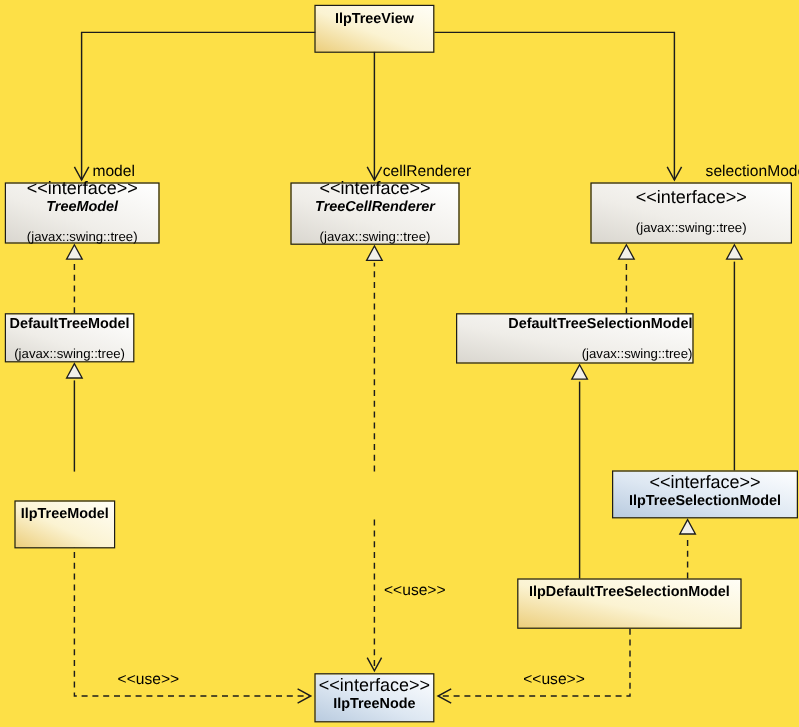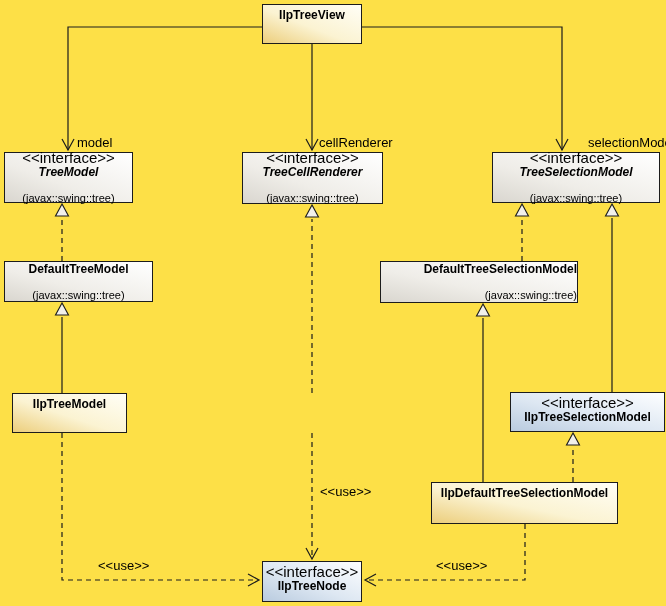--- a/index.html
+++ b/index.html
@@ -72,35 +72,34 @@
   </div>
 
   <div class="box gray center-align" style="left:242px;top:152px;width:141px;height:52px;">
     <span class="stereo">&lt;&lt;interface&gt;&gt;</span>
     <span class="name italic">TreeCellRenderer</span>
     <span class="pkg">(javax::swing::tree)</span>
   </div>
 
   <div class="box gray center-align" style="left:492px;top:152px;width:168px;height:51px;">
     <span class="stereo">&lt;&lt;interface&gt;&gt;</span>
-    <span class="name italic">TreeSelectionModel</span>
     <span class="pkg">(javax::swing::tree)</span>
   </div>
 
-  <div class="box gray center-align" style="left:4px;top:261px;width:149px;height:41px;">
+  <div class="box gray center-align" style="left:4px;top:261px;width:108px;height:41px;">
     <span class="name">DefaultTreeModel</span>
     <span class="pkg">(javax::swing::tree)</span>
   </div>
 
   <div class="box gray center-align" style="left:380px;top:261px;width:198px;height:42px;align-items:flex-end;">
     <span class="name">DefaultTreeSelectionModel</span>
     <span class="pkg">(javax::swing::tree)</span>
   </div>
 
-  <div class="box yellow top-align" style="left:12px;top:393px;width:115px;height:40px;">
+  <div class="box yellow top-align" style="left:12px;top:417px;width:84px;height:40px;">
     <span class="name">IlpTreeModel</span>
   </div>
 
 
   <div class="box blue top-align" style="left:510px;top:392px;width:155px;height:40px;">
     <span class="stereo">&lt;&lt;interface&gt;&gt;</span>
     <span class="name">IlpTreeSelectionModel</span>
   </div>
 
   <div class="box yellow top-align" style="left:431px;top:482px;width:187px;height:42px;">

